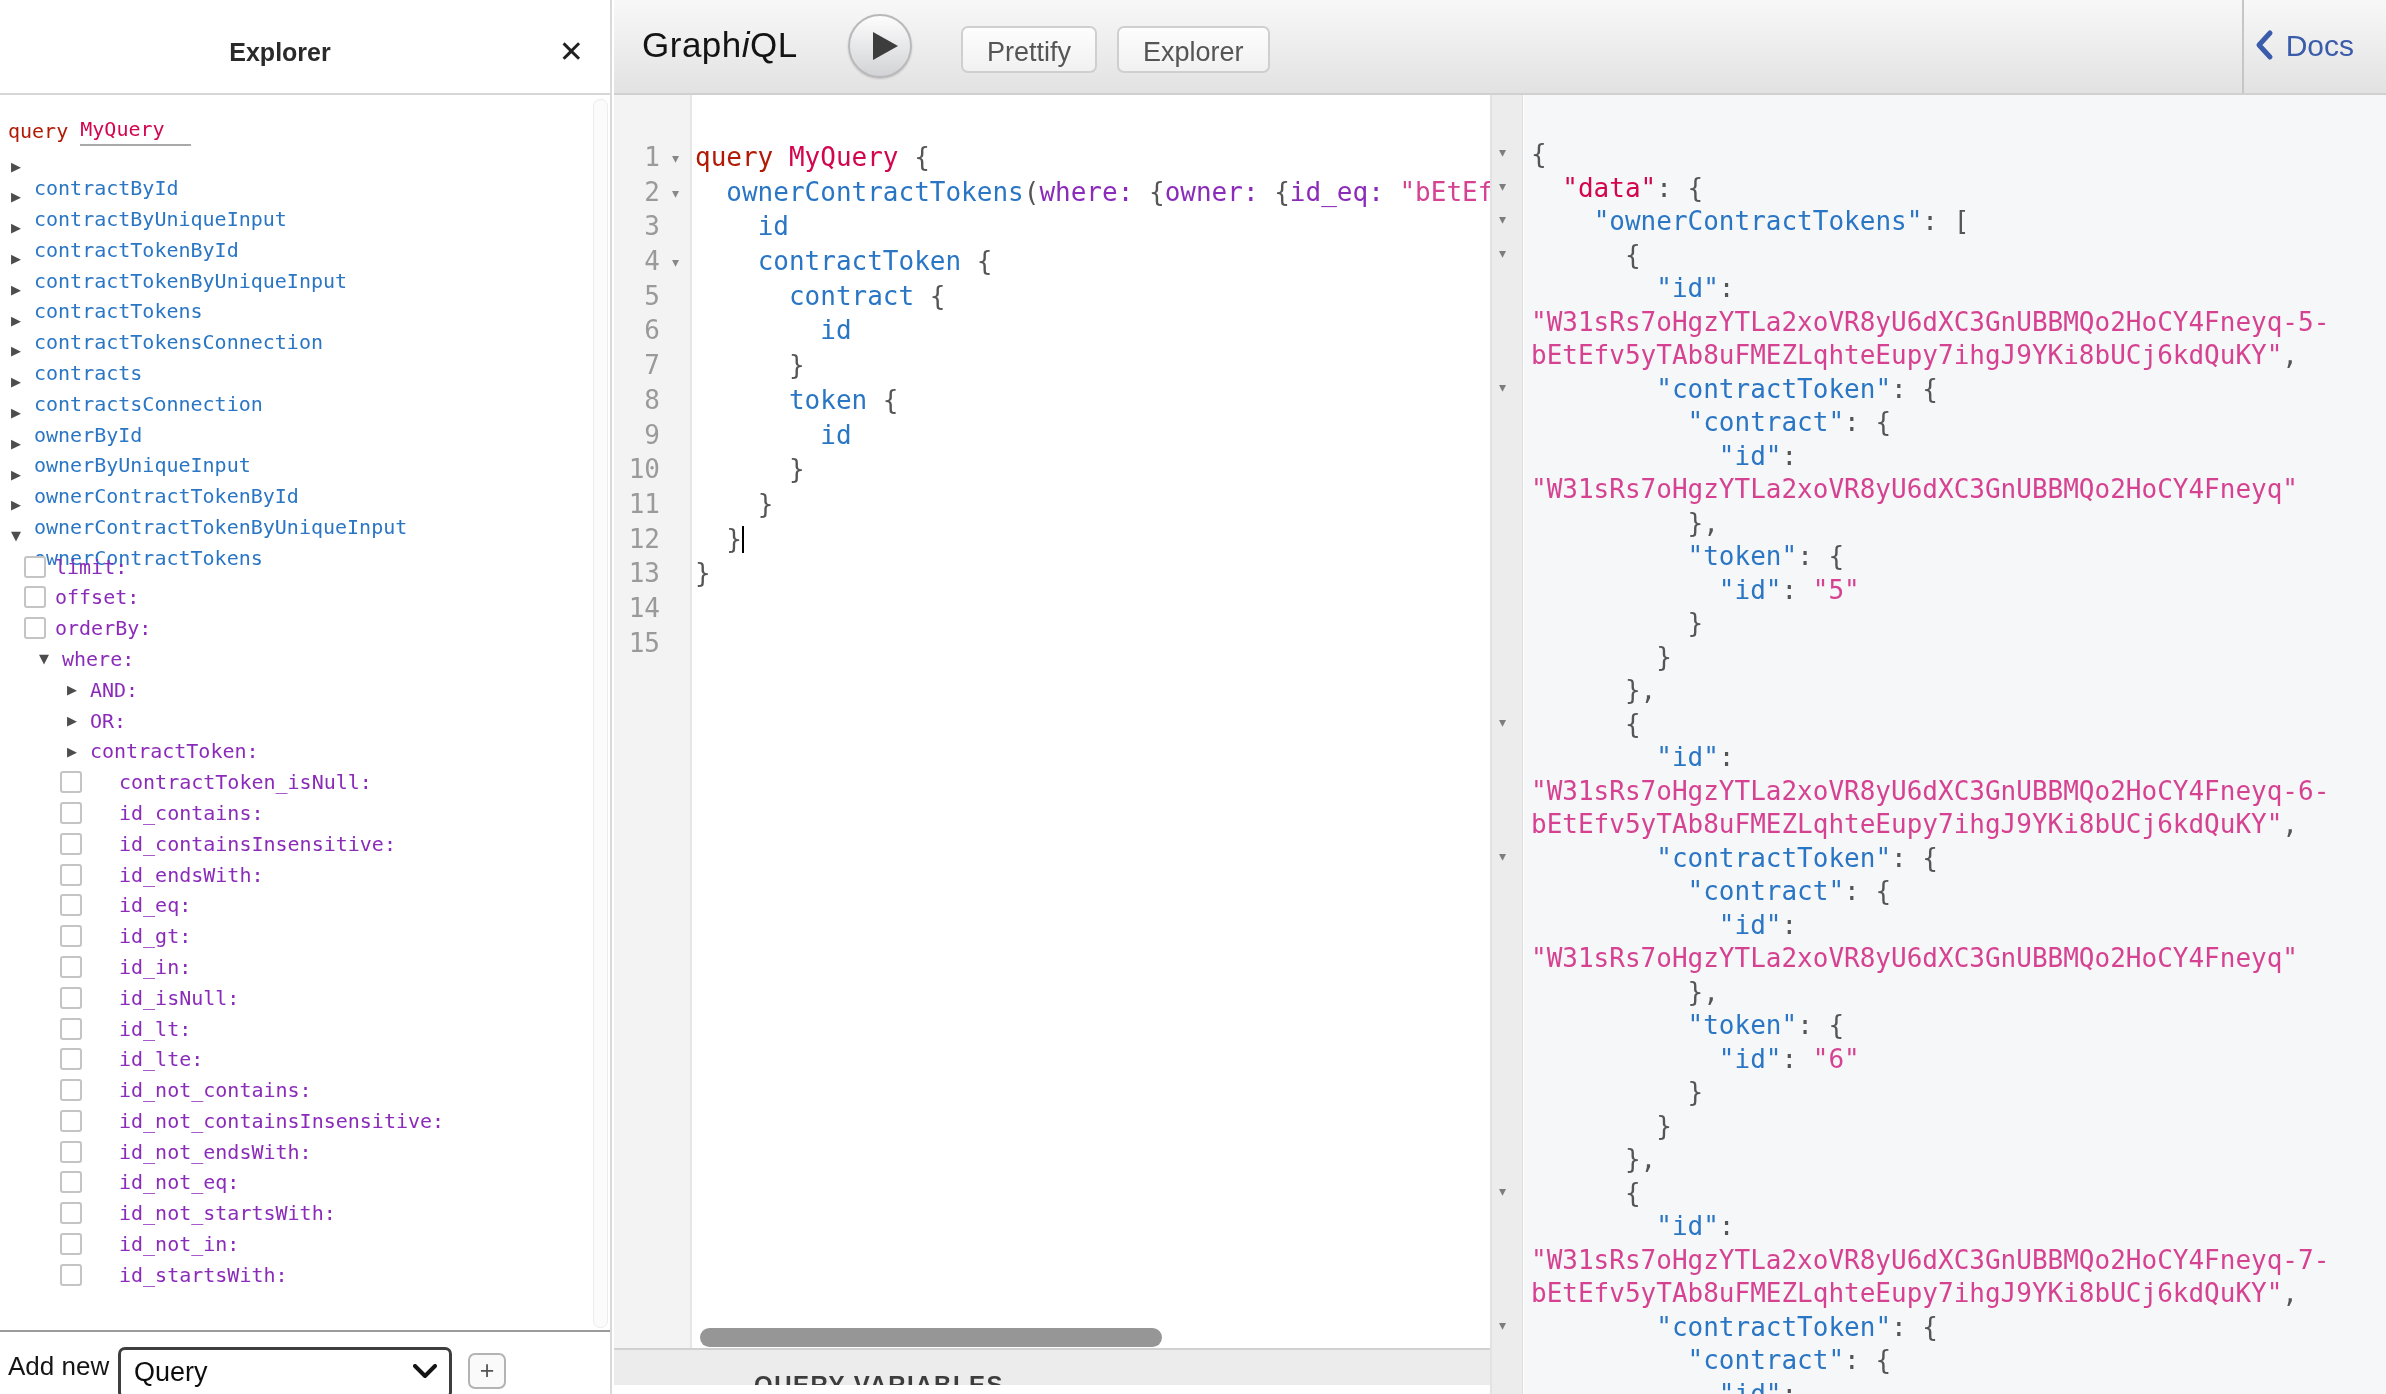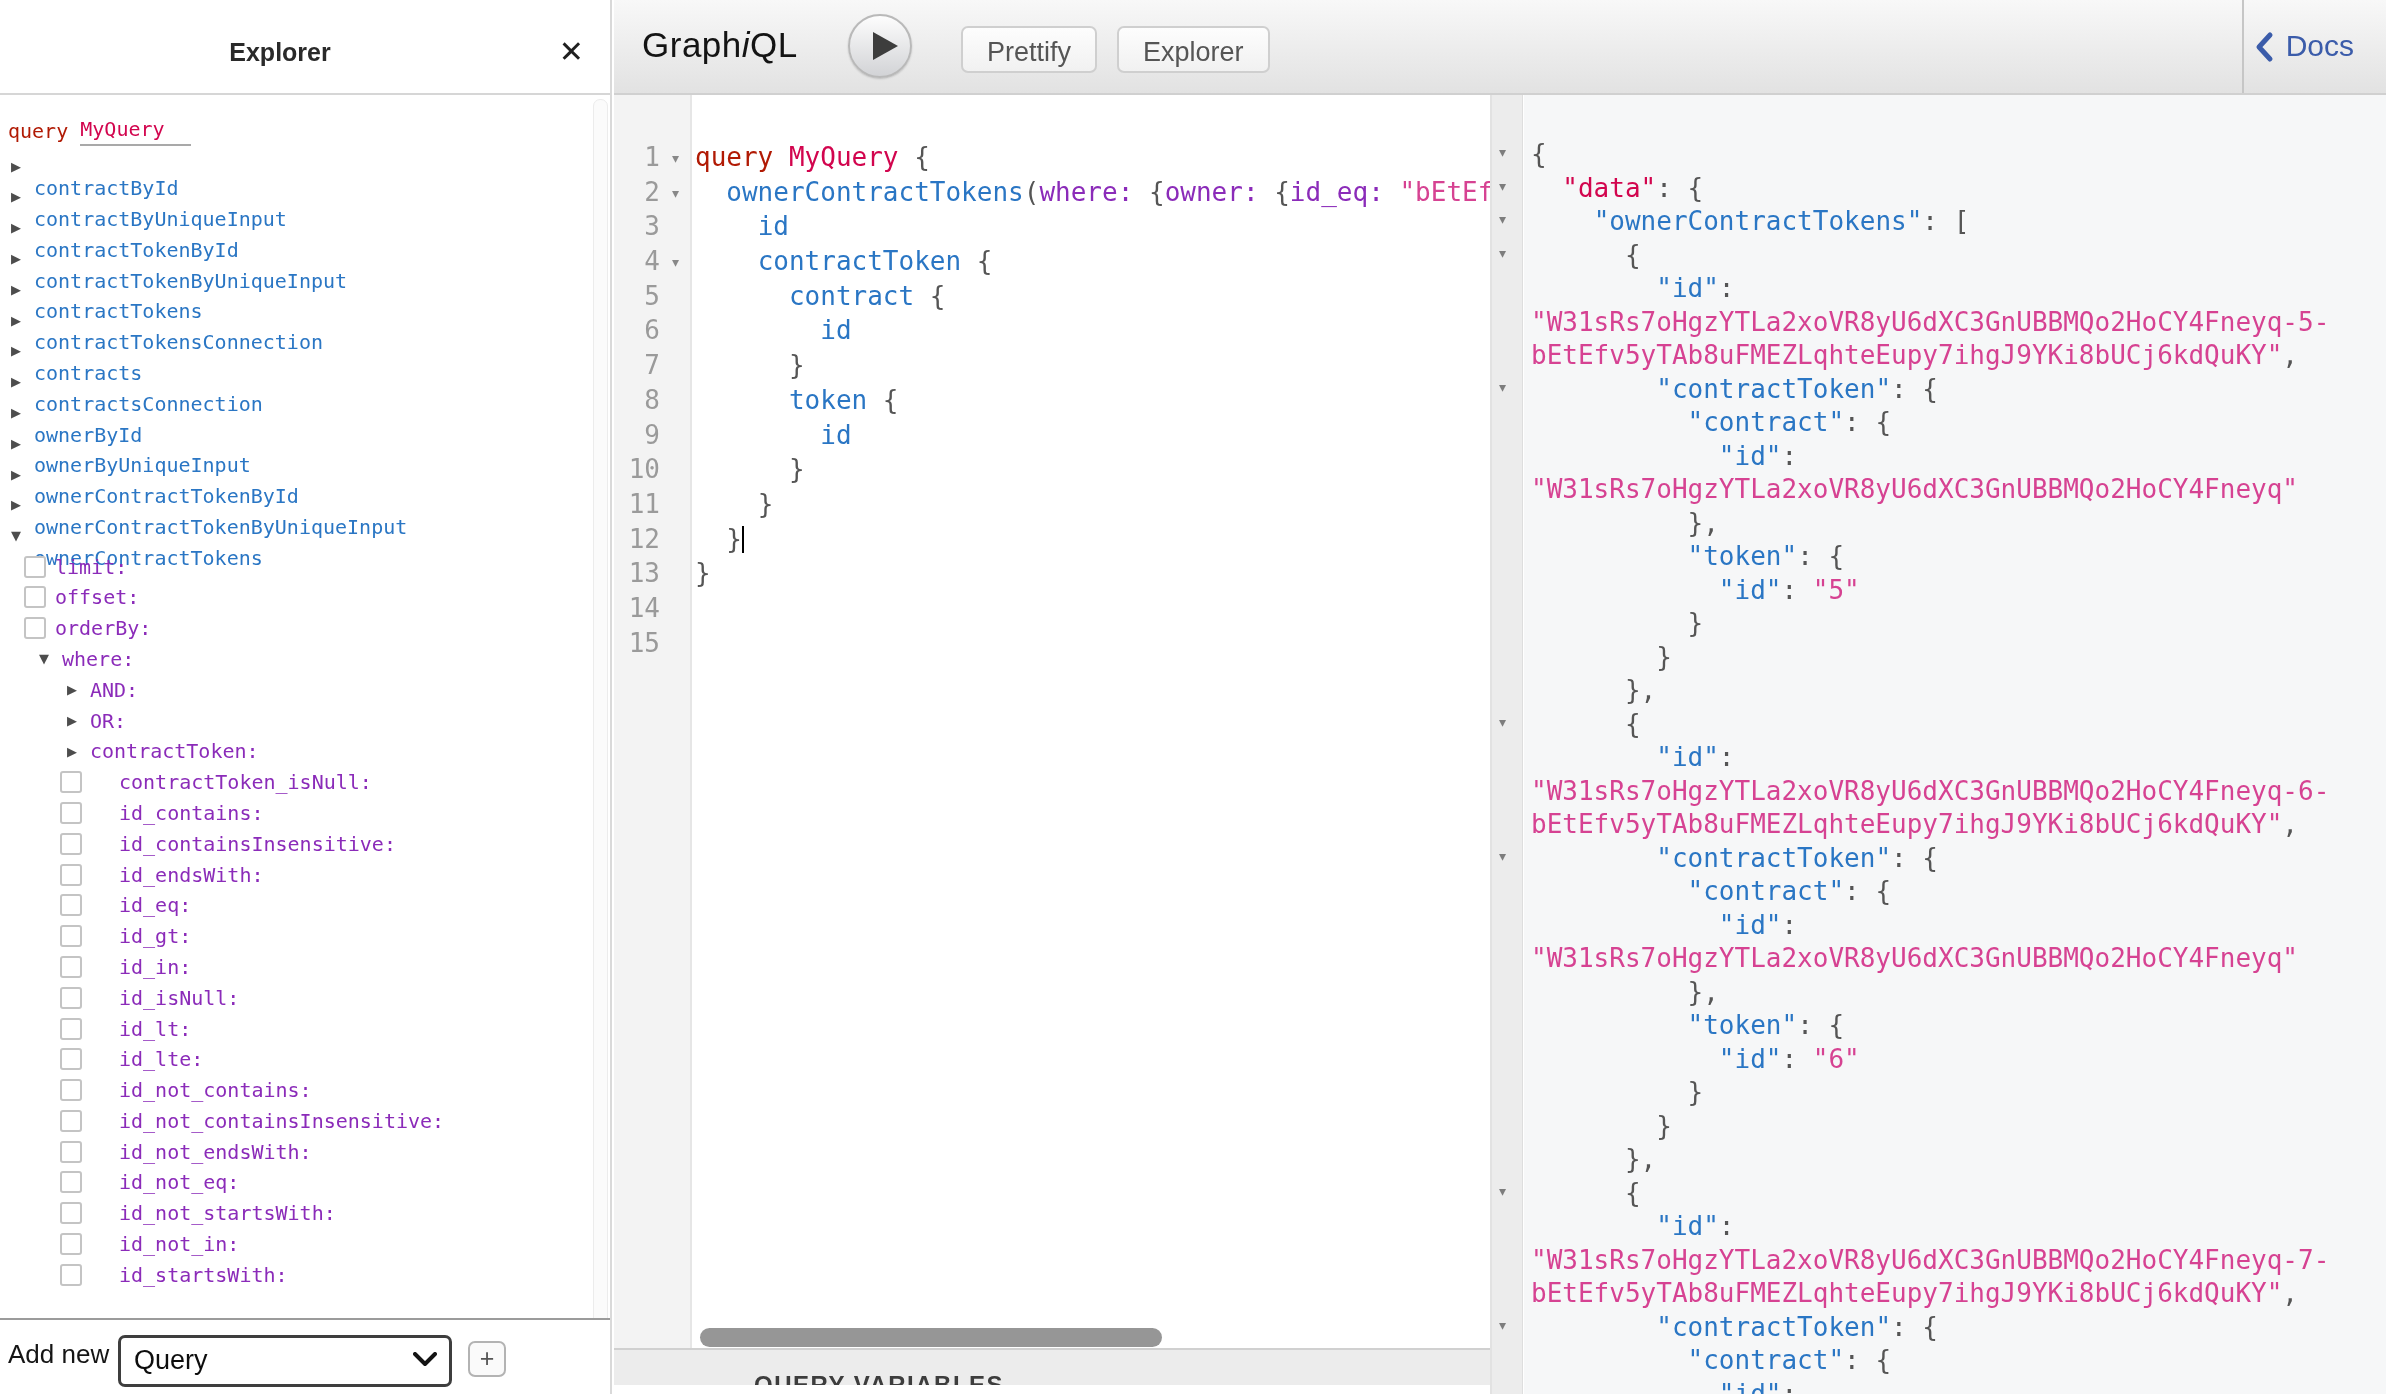--- a/index.html
+++ b/index.html
@@ -27,21 +27,21 @@
   .c-kw{color:#B11A04;}
   .c-def{color:#D2054E;}
   .c-prop{color:#2A76C4;margin-top:44px;}
   .c-attr{color:#8B2BB9;}
   .c-str{color:#D64292;}
   .c-p{color:#555;}
   .c-pl{color:#444;}
   .op-name{border-bottom:2px solid #a9a9a9;padding:0 26px 3px 0;}
   #explorer-scrolltrack{position:absolute;right:2px;top:99px;bottom:66px;width:13px;
       background:#fbfbfb;border:1px solid #ececec;border-radius:7px;}
-  #explorer-footer{position:absolute;left:0;right:0;bottom:0;height:76px;background:#fff;
+  #explorer-footer{position:absolute;left:0;right:0;bottom:0;height:64px;background:#fff;
       border-top:2px solid #9b9b9b;box-sizing:border-box;overflow:hidden;padding-left:36px;}
   #addnew-label{position:absolute;left:8px;top:19px;font-size:26px;color:#151515;}
   #addnew-select{position:absolute;left:118px;top:15px;width:334px;height:52px;border:3px solid #3e3e3e;
       border-radius:7px;background:#fff;box-sizing:border-box;}
   #addnew-select .val{position:absolute;left:13px;top:7px;font-size:27px;color:#0d0d0d;}
   #addnew-select svg{position:absolute;right:12px;top:14px;}
   #addnew-plus{position:absolute;left:468px;top:21px;width:38px;height:36px;border:2px solid #b3b3b3;
       border-radius:7px;background:#fafafa;box-sizing:border-box;color:#555;font-size:25px;
       text-align:center;line-height:30px;}
 
@@ -53,21 +53,21 @@
   #exec-btn{position:absolute;left:234px;top:14px;width:64px;height:64px;border-radius:50%;
       background:linear-gradient(#fdfdfd,#d2d3d6);border:2px solid #b9b9b9;box-sizing:border-box;
       box-shadow:0 1px 2px rgba(0,0,0,0.18);}
   #exec-btn .tri{position:absolute;left:23px;top:16px;width:0;height:0;
       border-left:25px solid #3d3d3d;border-top:14px solid transparent;border-bottom:14px solid transparent;}
   .tb-btn{position:absolute;top:26px;height:47px;box-sizing:border-box;border:2px solid #cfcfcf;border-radius:7px;
       background:linear-gradient(#fdfdfd,#f1f1f1);color:#555;font-size:27px;line-height:42px;padding:3px 24px;}
   #btn-prettify{left:347px;}
   #btn-explorer{left:503px;}
   #tb-divider{position:absolute;left:1628px;top:0;bottom:0;width:2px;background:#c6c6c6;}
-  #docs-link{position:absolute;right:32px;top:29px;color:#3B5CAA;font-size:30px;display:flex;align-items:flex-end;}
+  #docs-link{position:absolute;right:32px;top:29px;color:#3B5CAA;font-size:30px;display:flex;align-items:flex-start;}
   #docs-link svg{margin-right:12px;}
 
   
   #editor{position:absolute;left:614px;top:95px;width:876px;height:1253px;background:#fff;overflow:hidden;}
   #editor-gutter-bg{position:absolute;left:0;top:0;bottom:0;width:76px;background:#f3f3f3;
       border-right:2px solid #e6e6e6;}
   #code-lines{position:absolute;left:0;top:45px;right:0;}
   .code-line{position:relative;height:34.7px;font-family:"DejaVu Sans Mono",monospace;font-size:26px;
       line-height:34.7px;white-space:pre;}
   .code-line .ln{position:absolute;left:0;top:0;width:46px;text-align:right;color:#9a9a9a;}

